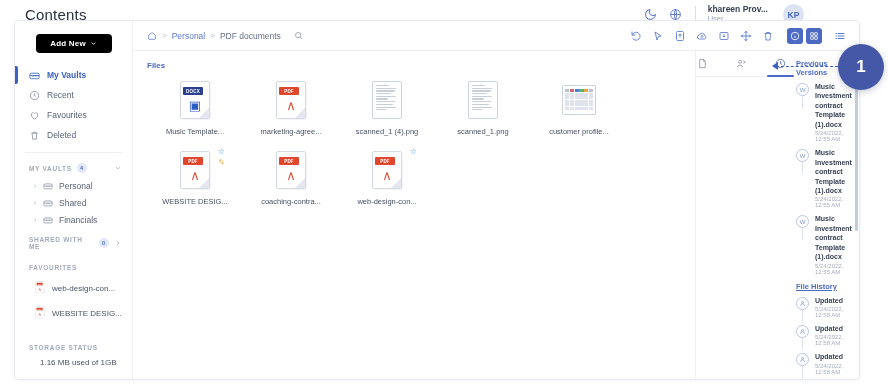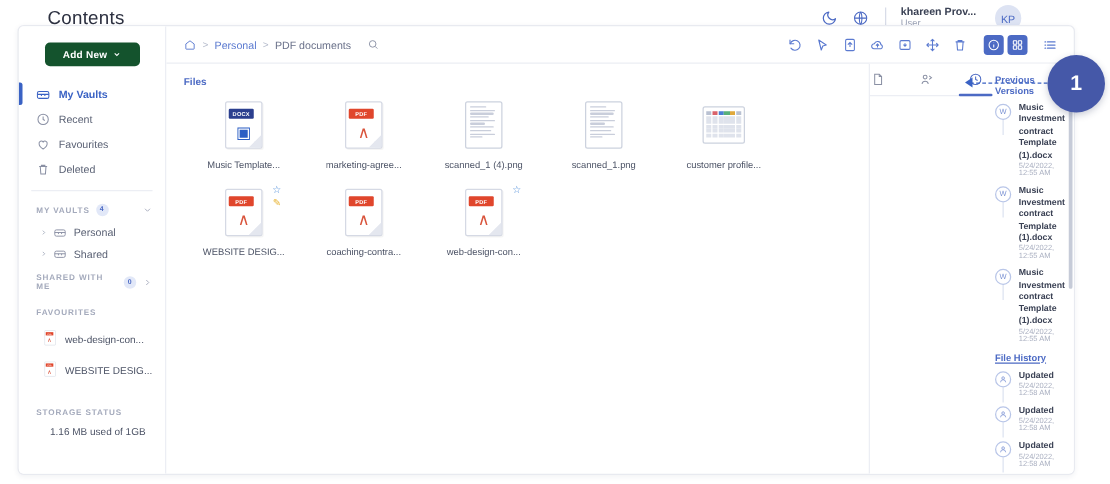--- a/index.html
+++ b/index.html
@@ -6,59 +6,59 @@
   html, body {
     width: 888px; height: 387px;
     font-family: "Liberation Sans", sans-serif;
     background: #ffffff;
     overflow: hidden;
   }
   .app { position: relative; width: 888px; height: 387px; background:#fff; }
 
   
   .topbar {
-    position:absolute; left:16px; top:0; width:815px; height:29px;
+    position:absolute; left:3px; top:0; width:815px; height:29px;
     display:flex; align-items:center;
   }
   .page-title {
     margin-left:22px; font-size:15px; color:#2c3040; letter-spacing:.2px;
   }
   .topbar-right {
     margin-left:auto; display:flex; align-items:center; height:29px; padding-right:14px; gap:10px;
   }
   .icon-btn { width:15px; height:15px; color:#4c6ac4; display:flex; align-items:center; justify-content:center; cursor:pointer; }
   .icon-btn svg { display:block; }
   .vert-sep { width:1px; height:18px; background:#d8dce8; margin:0 2px; }
   .user-block { display:flex; flex-direction:column; justify-content:center; line-height:1.15; }
   .user-name { font-size:8.5px; font-weight:bold; color:#3a4154; }
   .user-role { font-size:7.5px; color:#9aa1b5; }
   .avatar {
     width:21px; height:21px; border-radius:50%;
     background:#dde3f3; color:#4c6ac4;
-    font-size:8.5px; font-weight:normal;
+    font-size:8.5px; font-weight:bold;
     display:flex; align-items:center; justify-content:center;
     margin-left:5px;
   }
 
   
   .card {
     position:absolute; left:14px; top:20px; width:846px; height:360px;
     background:#ffffff; border:1px solid #e8eaf0; border-radius:5px;
     box-shadow:0 1px 4px rgba(40,50,90,.06);
     display:flex; overflow:hidden;
   }
 
   
   .sidebar {
     width:118px; height:100%; border-right:1px solid #eceef4;
     padding:10px 0 0 0; position:relative; background:#fff;
   }
   .add-new {
     margin:3px auto 0 auto; width:76px; height:19px;
-    background:#14532d; color:#fff; border-radius:4px;
+    background:#000000; color:#fff; border-radius:4px;
     font-size:8px; font-weight:bold; letter-spacing:.2px;
     display:flex; align-items:center; justify-content:center; gap:4px; cursor:pointer;
     border:none;
   }
   .nav-list { margin-top:12px; }
   .nav-item {
     display:flex; align-items:center; gap:7px;
     height:20px; padding-left:14px; font-size:8.5px; color:#5b6275; cursor:pointer;
     position:relative;
   }
@@ -312,20 +312,34 @@
                 <path d="M9 6l6 6-6 6"></path>
               </svg>
           </span>
           <span class="ic">
             <svg width="10" height="10" viewBox="0 0 24 24" fill="none" stroke="currentColor" stroke-width="1.8">
                 <rect x="2" y="7" width="20" height="12" rx="3"></rect>
                 <path d="M2 12h20M9 12v3M15 12v3"></path>
               </svg>
           </span>
           <span>Shared</span>
+        </div>
+        <div class="vault-item">
+          <span class="caret">
+            <svg width="6" height="6" viewBox="0 0 24 24" fill="none" stroke="currentColor" stroke-width="2.5">
+                <path d="M9 6l6 6-6 6"></path>
+              </svg>
+          </span>
+          <span class="ic">
+            <svg width="10" height="10" viewBox="0 0 24 24" fill="none" stroke="currentColor" stroke-width="1.8">
+                <rect x="2" y="7" width="20" height="12" rx="3"></rect>
+                <path d="M2 12h20M9 12v3M15 12v3"></path>
+              </svg>
+          </span>
+          <span>Financials</span>
         </div>
       </div>
 
       <div class="sec-head">
         <span>SHARED WITH ME</span>
         <span class="cnt-badge">0</span>
         <span class="chev">
           <svg width="8" height="8" viewBox="0 0 24 24" fill="none" stroke="currentColor" stroke-width="2.2">
               <path d="M9 6l6 6-6 6"></path>
             </svg>

